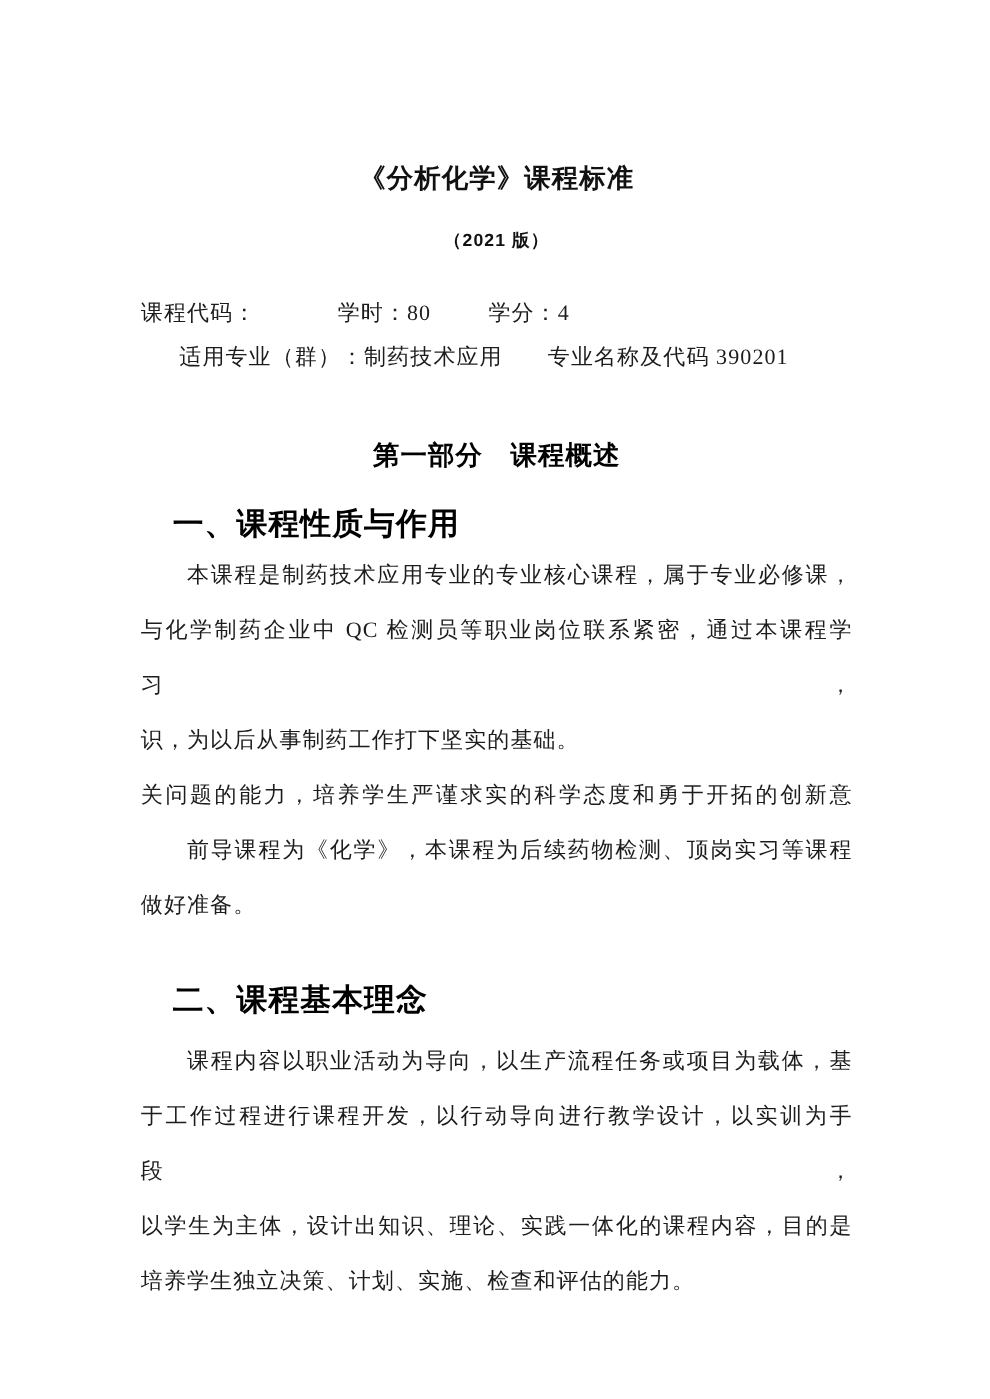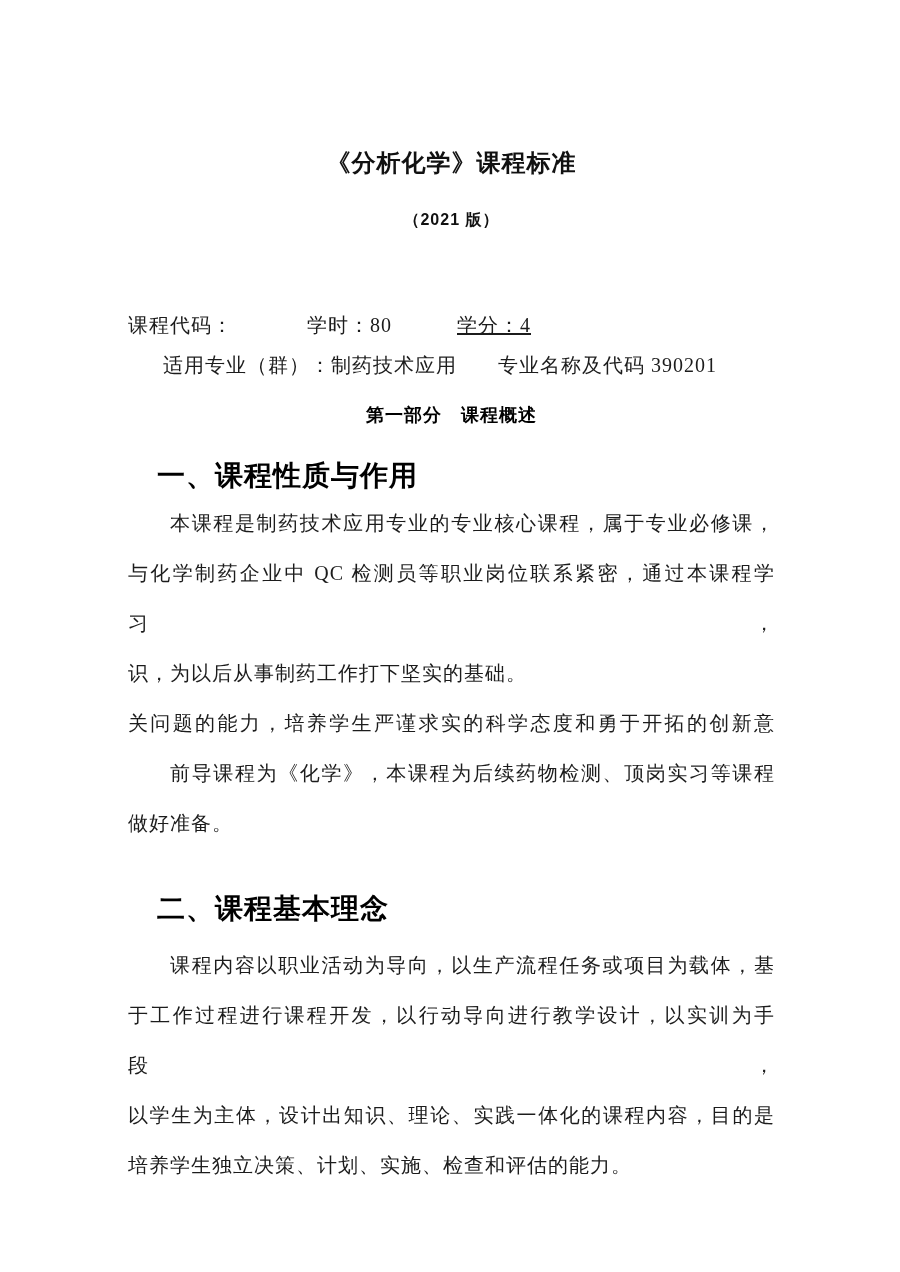--- a/index.html
+++ b/index.html
@@ -41,32 +41,32 @@
   
   .meta-line {
     position: relative;
     font-size: 20px;
     line-height: 30px;
     height: 30px;
     letter-spacing: 1px;
   }
   .meta-line-1 { margin-top: 36px; }
   .meta-line-2 { margin-top: 10px; }
-  .mseg { position: absolute; top: 0; white-space: nowrap; margin-top: 40px; }
+  .mseg { position: absolute; top: 0; white-space: nowrap; }
   .seg-code    { left: 0; }
   .seg-hours   { left: 179px; }
-  .seg-credits { left: 329px; text-decoration: underline; }
+  .seg-credits { left: 316px; }
   .seg-majors    { left: 35px; text-align: center; }
   .seg-majorcode { left: 370px; }
   
   .part-heading {
     margin-top: 60px;
     font-family: "Liberation Sans", "DejaVu Sans", sans-serif;
     font-weight: bold;
-    font-size: 18px;
+    font-size: 24px;
     line-height: 30px;
     text-align: center;
     color: #000;
     letter-spacing: 1px;
   }
   .sec-heading {
     font-family: "Liberation Sans", "DejaVu Sans", sans-serif;
     font-weight: bold;
     font-size: 28px;
     line-height: 28px;

